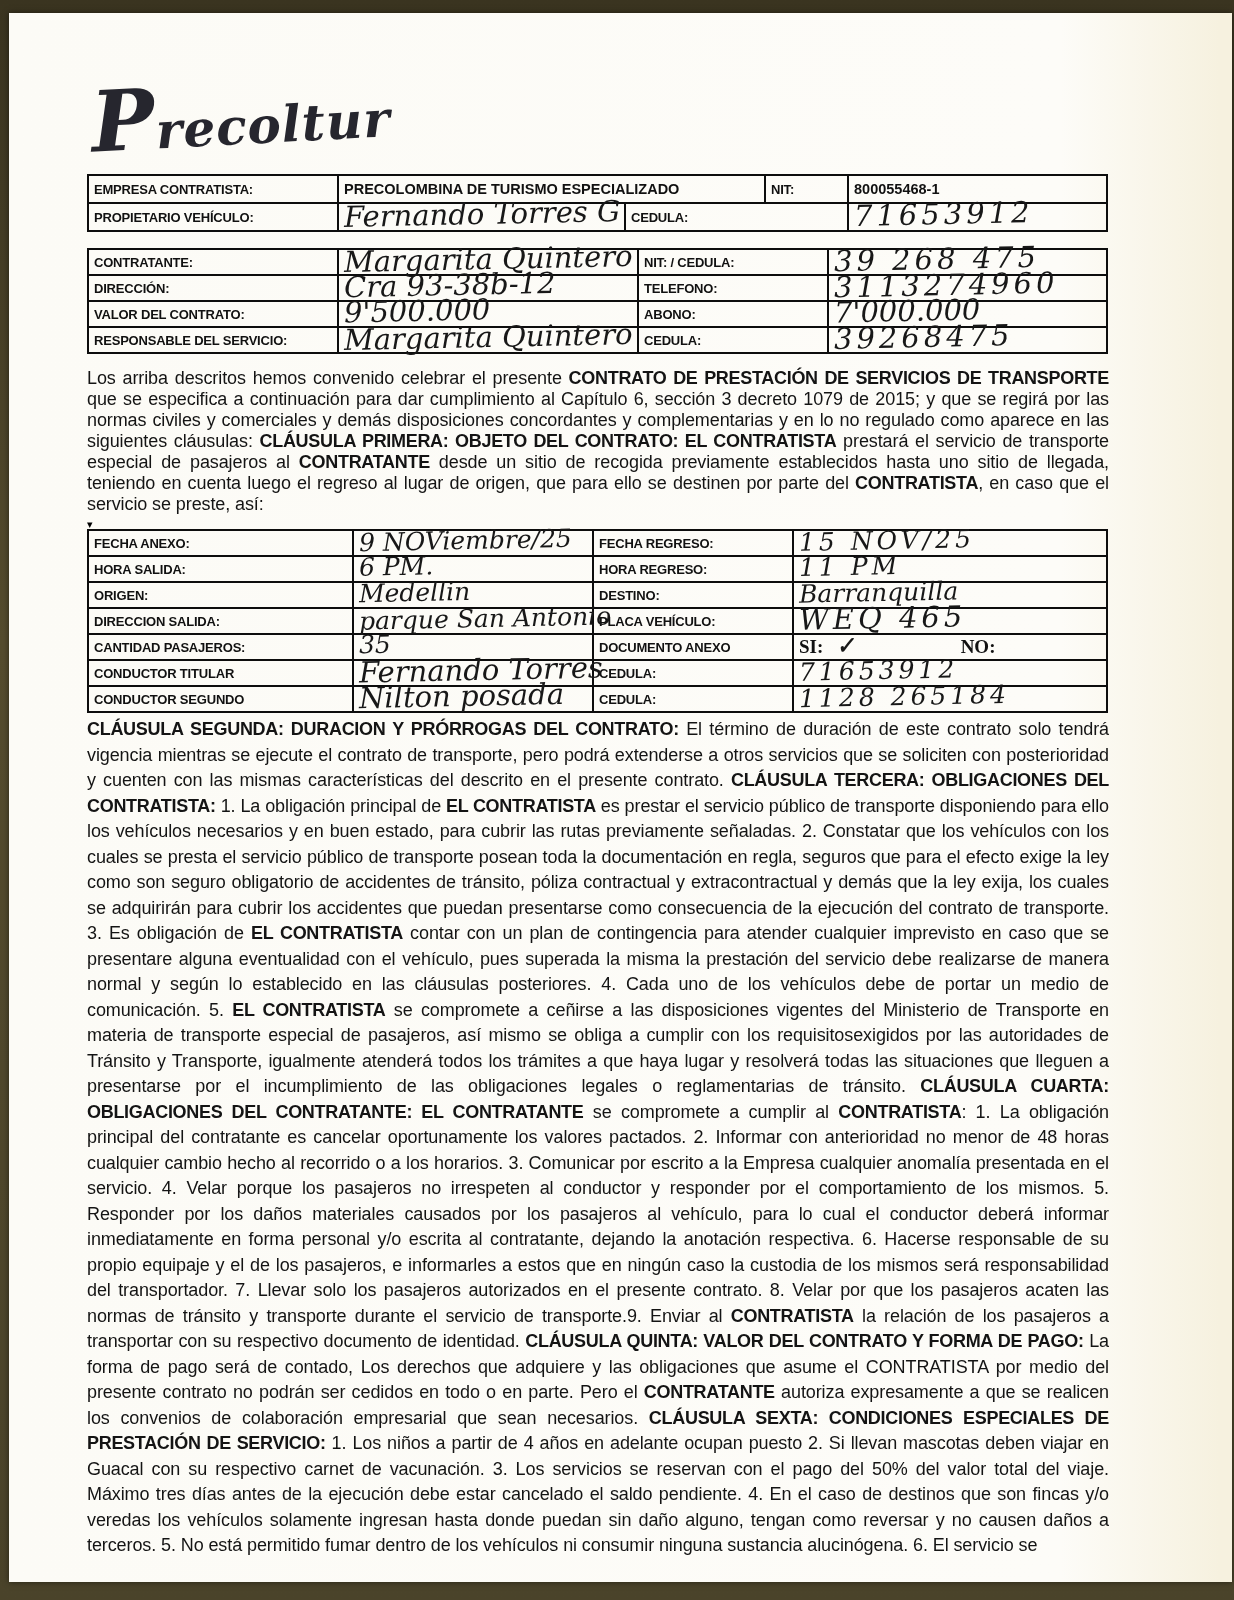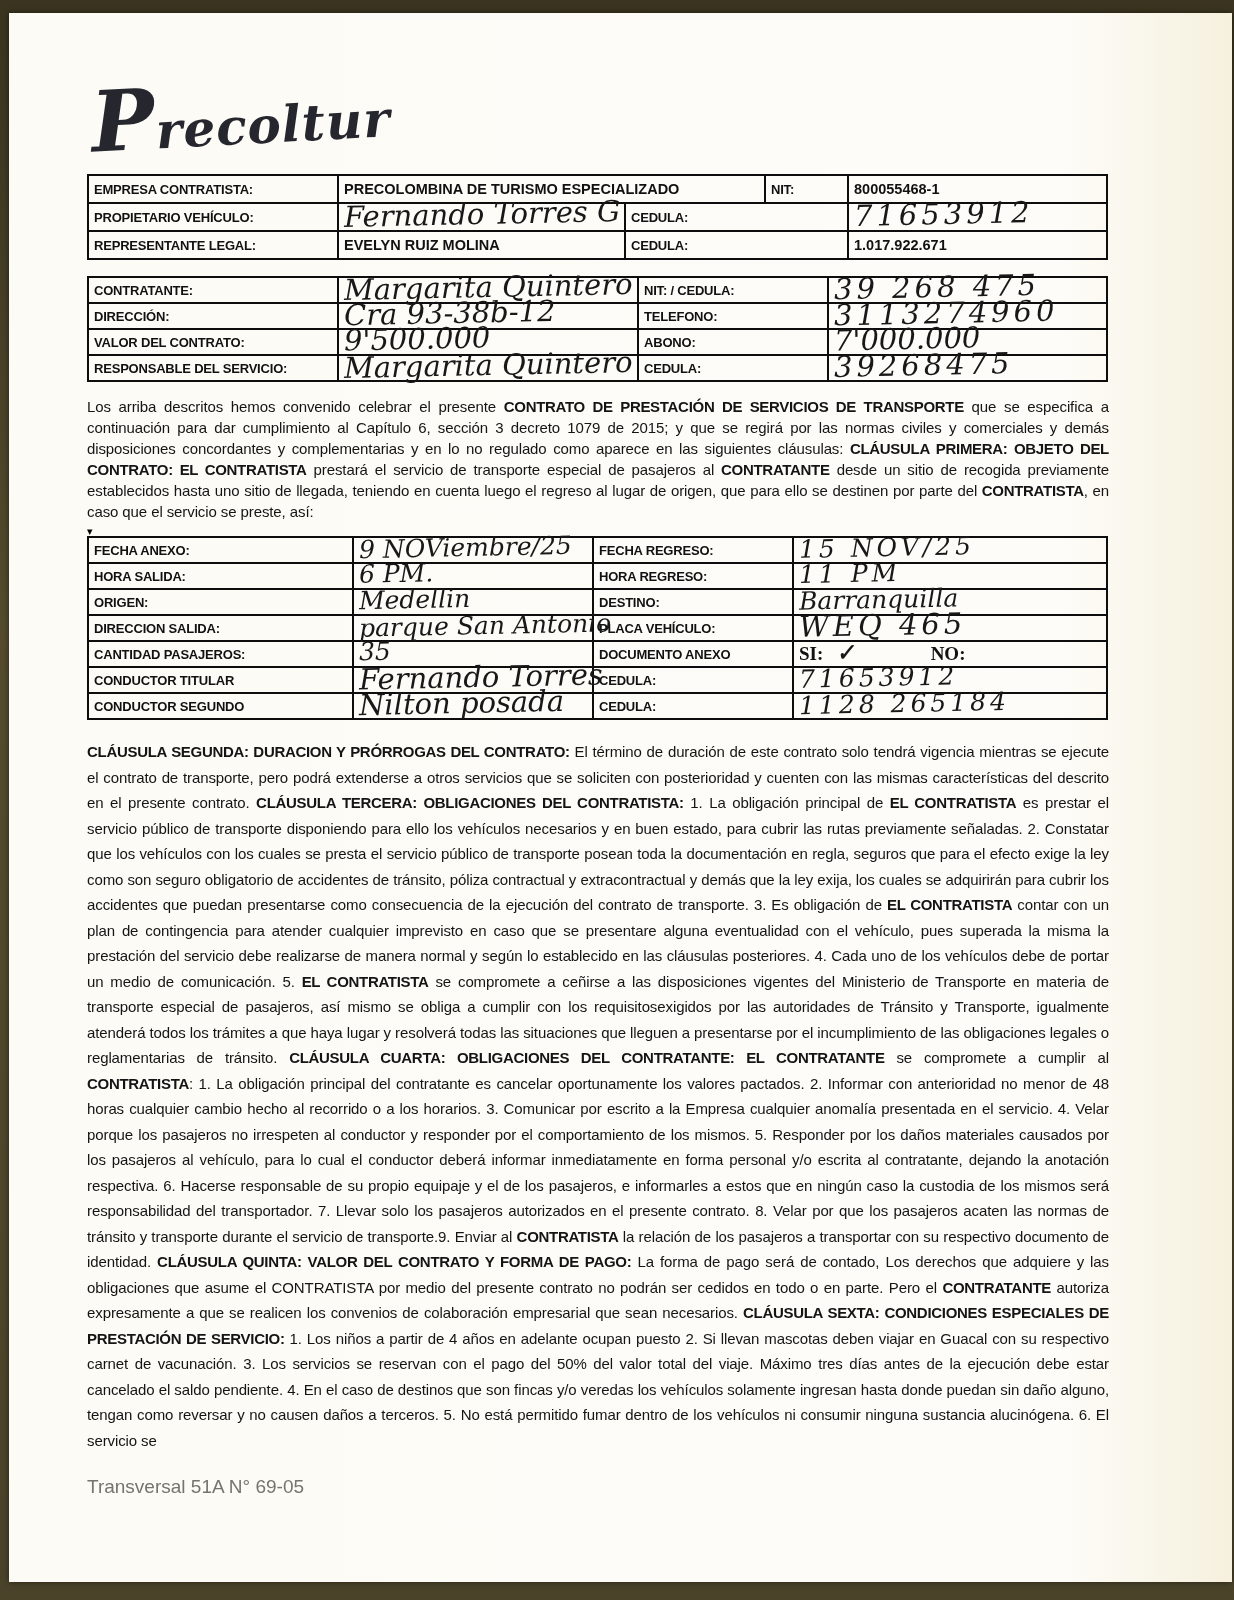--- a/index.html
+++ b/index.html
@@ -36,27 +36,27 @@
   
   .hw{
     font-family:"DejaVu Serif",serif;font-style:italic;color:#181818;
     font-size:25px;line-height:14px;white-space:nowrap;display:inline-block;
     transform:rotate(-1.2deg);position:relative;z-index:3;
   }
   .hw-lg{font-size:29px;}
   .hw-num{letter-spacing:4px;}
   .hw-check{font-size:22px;font-weight:bold;transform:rotate(-6deg);margin:0 0 0 8px;}
   .si-no-lbl{font-weight:bold;font-size:19px;font-family:Liberation Serif, serif;font-style:normal;}
-  .no-lbl{margin-left:72px;text-align:right;}
+  .no-lbl{margin-left:102px;text-align:right;}
   
   .para{
-    text-align:justify;font-size:15px;color:#141414;letter-spacing:-0.1px;
+    text-align:justify;font-size:18px;color:#141414;letter-spacing:-0.1px;
   }
   .intro{line-height:21px;margin:6px 0 4px 0;}
-  .clauses{line-height:25.5px;margin:19px 0 0 0;}
+  .clauses{line-height:25.5px;margin:4px 0 0 0;}
   .para .b{font-weight:bold;letter-spacing:-0.3px;}
   .stray{font-size:11px;line-height:10px;color:#000;margin:0;}
   
   .footer{margin-top:10px;color:#8e8e86;font-size:19px;line-height:26px;}
   .footer .dim{color:#83837b;}
   .footer .addr{color:#75756d;margin-top:21px;}
 </style>
 </head>
 <body>
 
@@ -80,26 +80,20 @@
         <td colspan="2" class="printval">PRECOLOMBINA DE TURISMO ESPECIALIZADO</td>
         <td class="lblcell">NIT:</td>
         <td class="printval">800055468-1</td>
       </tr>
       <tr>
         <td class="lblcell">PROPIETARIO VEHÍCULO:</td>
         <td><span class="hw hw-lg">Fernando Torres G</span></td>
         <td colspan="2" class="lblcell">CEDULA:</td>
         <td><span class="hw hw-lg hw-num">71653912</span></td>
       </tr>
-      <tr>
-        <td class="lblcell">REPRESENTANTE LEGAL:</td>
-        <td class="printval">EVELYN RUIZ MOLINA</td>
-        <td colspan="2" class="lblcell">CEDULA:</td>
-        <td class="printval">1.017.922.671</td>
-      </tr>
     </tbody>
       </table>
 
     <div class="gap16"></div>
 
     
     <table class="t2">
       <colgroup>
           <col style="width:250px">
           <col style="width:300px">

